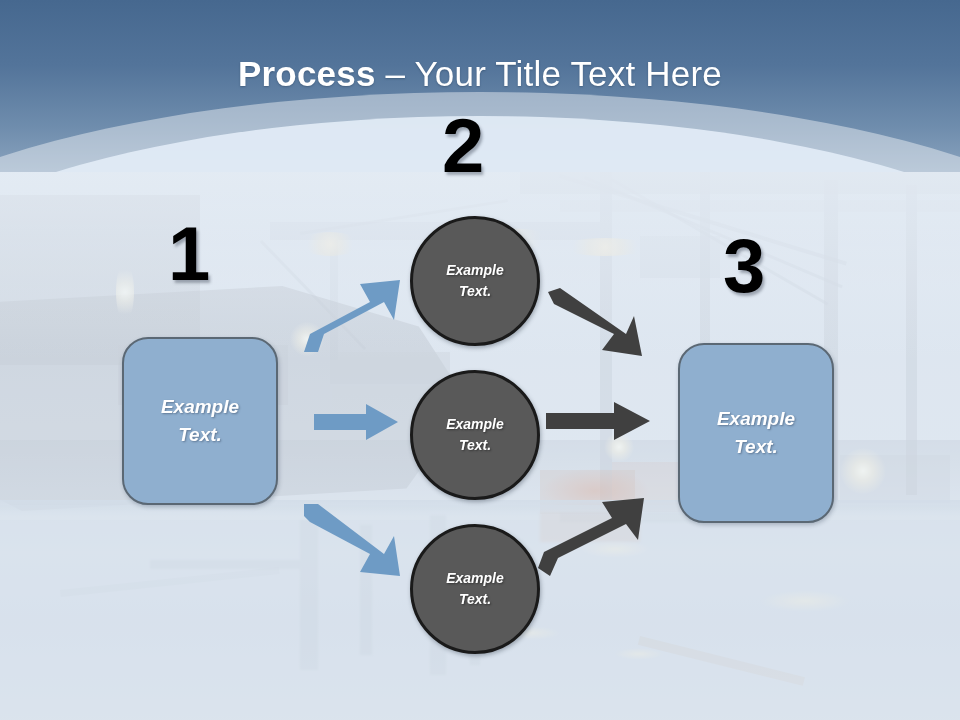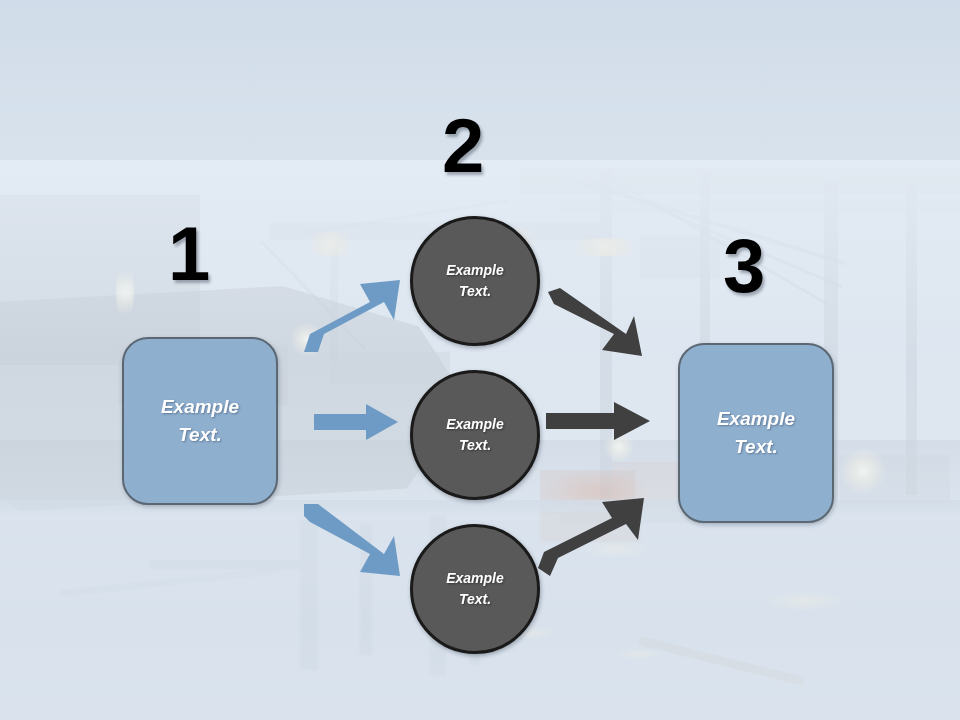--- a/index.html
+++ b/index.html
@@ -189,20 +189,27 @@
     <div class="diag" style="left:640px;top:636px;width:170px;height:9px;transform:rotate(14deg);background:rgba(185,150,120,.28);"></div>
     <div class="diag" style="left:60px;top:590px;width:220px;height:7px;transform:rotate(-6deg);background:rgba(170,182,196,.26);"></div>
 
     <div class="water" style="background:linear-gradient(180deg,rgba(198,212,224,.55) 0%,rgba(207,218,229,.45) 22%,rgba(194,208,222,.4) 55%,rgba(203,215,227,.45) 80%,rgba(210,220,230,.5) 100%);"></div>
     <div class="waterline"></div>
 
     <div class="wash"></div>
     <div class="washTop"></div>
   </div>
 
+  <div class="header">
+    <div class="arcWhite"></div>
+    <div class="arcWhite2"></div>
+    <div class="title">
+      <span class="b">Process</span><span class="n"> – Your Title Text Here</span>
+    </div>
+  </div>
 
   <div class="arrow" style="left:300px;top:268px;">
     <svg width="110" height="90" viewBox="0 0 110 90">
       <polygon points="4,84 10,66 70,34 60,16 100,12 94,52 84,34 24,66 18,84" fill="#6e9bc5"></polygon>
     </svg>
   </div>
   <div class="arrow" style="left:314px;top:404px;">
     <svg width="86" height="36" viewBox="0 0 86 36">
       <polygon points="0,10 52,10 52,0 84,18 52,36 52,26 0,26" fill="#6e9bc5"></polygon>
     </svg>

